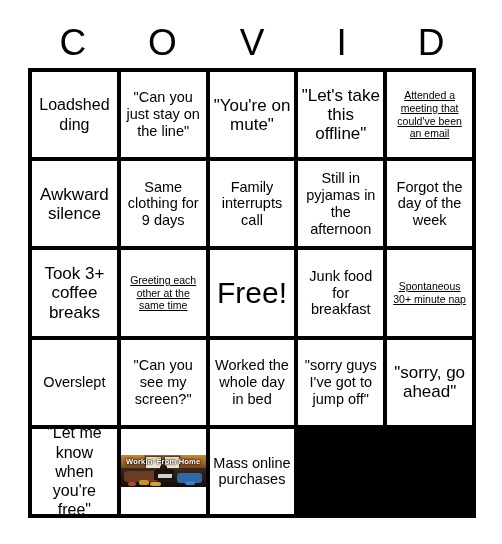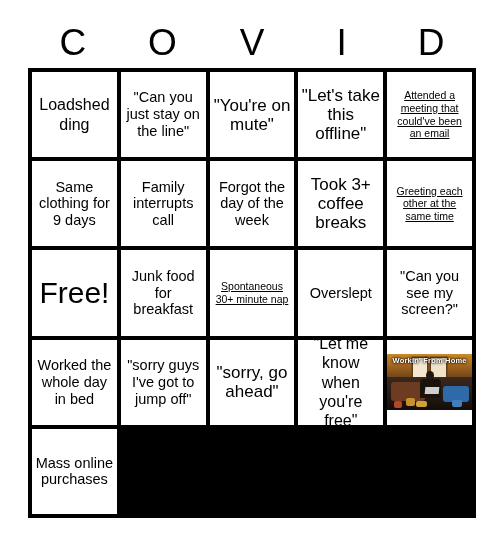--- a/index.html
+++ b/index.html
@@ -87,21 +87,21 @@
 
   
   .cell.img-cell {
     padding: 0;
     align-items: center;
     justify-content: center;
   }
   .wfh-photo {
     position: relative;
     width: 86px;
-    height: 56px;
+    height: 32px;
     overflow: hidden;
     background: #ef4444;
   }
   .wfh-photo .sky {
     position: absolute; left: 0; top: 0; width: 100%; height: 42%;
     background: linear-gradient(180deg,#c98a2c 0%, #a8681f 45%, #6e431a 100%);
   }
   .wfh-photo .window-l {
     position: absolute; left: 30%; top: 6%; width: 17%; height: 34%;
     background: #f3e7cf;
@@ -186,25 +186,31 @@
       </div>
       <div class="cell sz-l">
         <span class="cell-text">"You're on mute"</span>
       </div>
       <div class="cell sz-l">
         <span class="cell-text">"Let's take this offline"</span>
       </div>
       <div class="cell sz-xs">
         <span class="cell-text">Attended a meeting that could've been an email</span>
       </div>
+      <div class="cell sz-l">
+        <span class="cell-text">Awkward silence</span>
+      </div>
       <div class="cell sz-m">
         <span class="cell-text">Same clothing for 9 days</span>
       </div>
       <div class="cell sz-m">
         <span class="cell-text">Family interrupts call</span>
+      </div>
+      <div class="cell sz-m">
+        <span class="cell-text">Still in pyjamas in the afternoon</span>
       </div>
       <div class="cell sz-m">
         <span class="cell-text">Forgot the day of the week</span>
       </div>
       <div class="cell sz-l">
         <span class="cell-text">Took 3+ coffee breaks</span>
       </div>
       <div class="cell sz-xs">
         <span class="cell-text">Greeting each other at the same time</span>
       </div>

